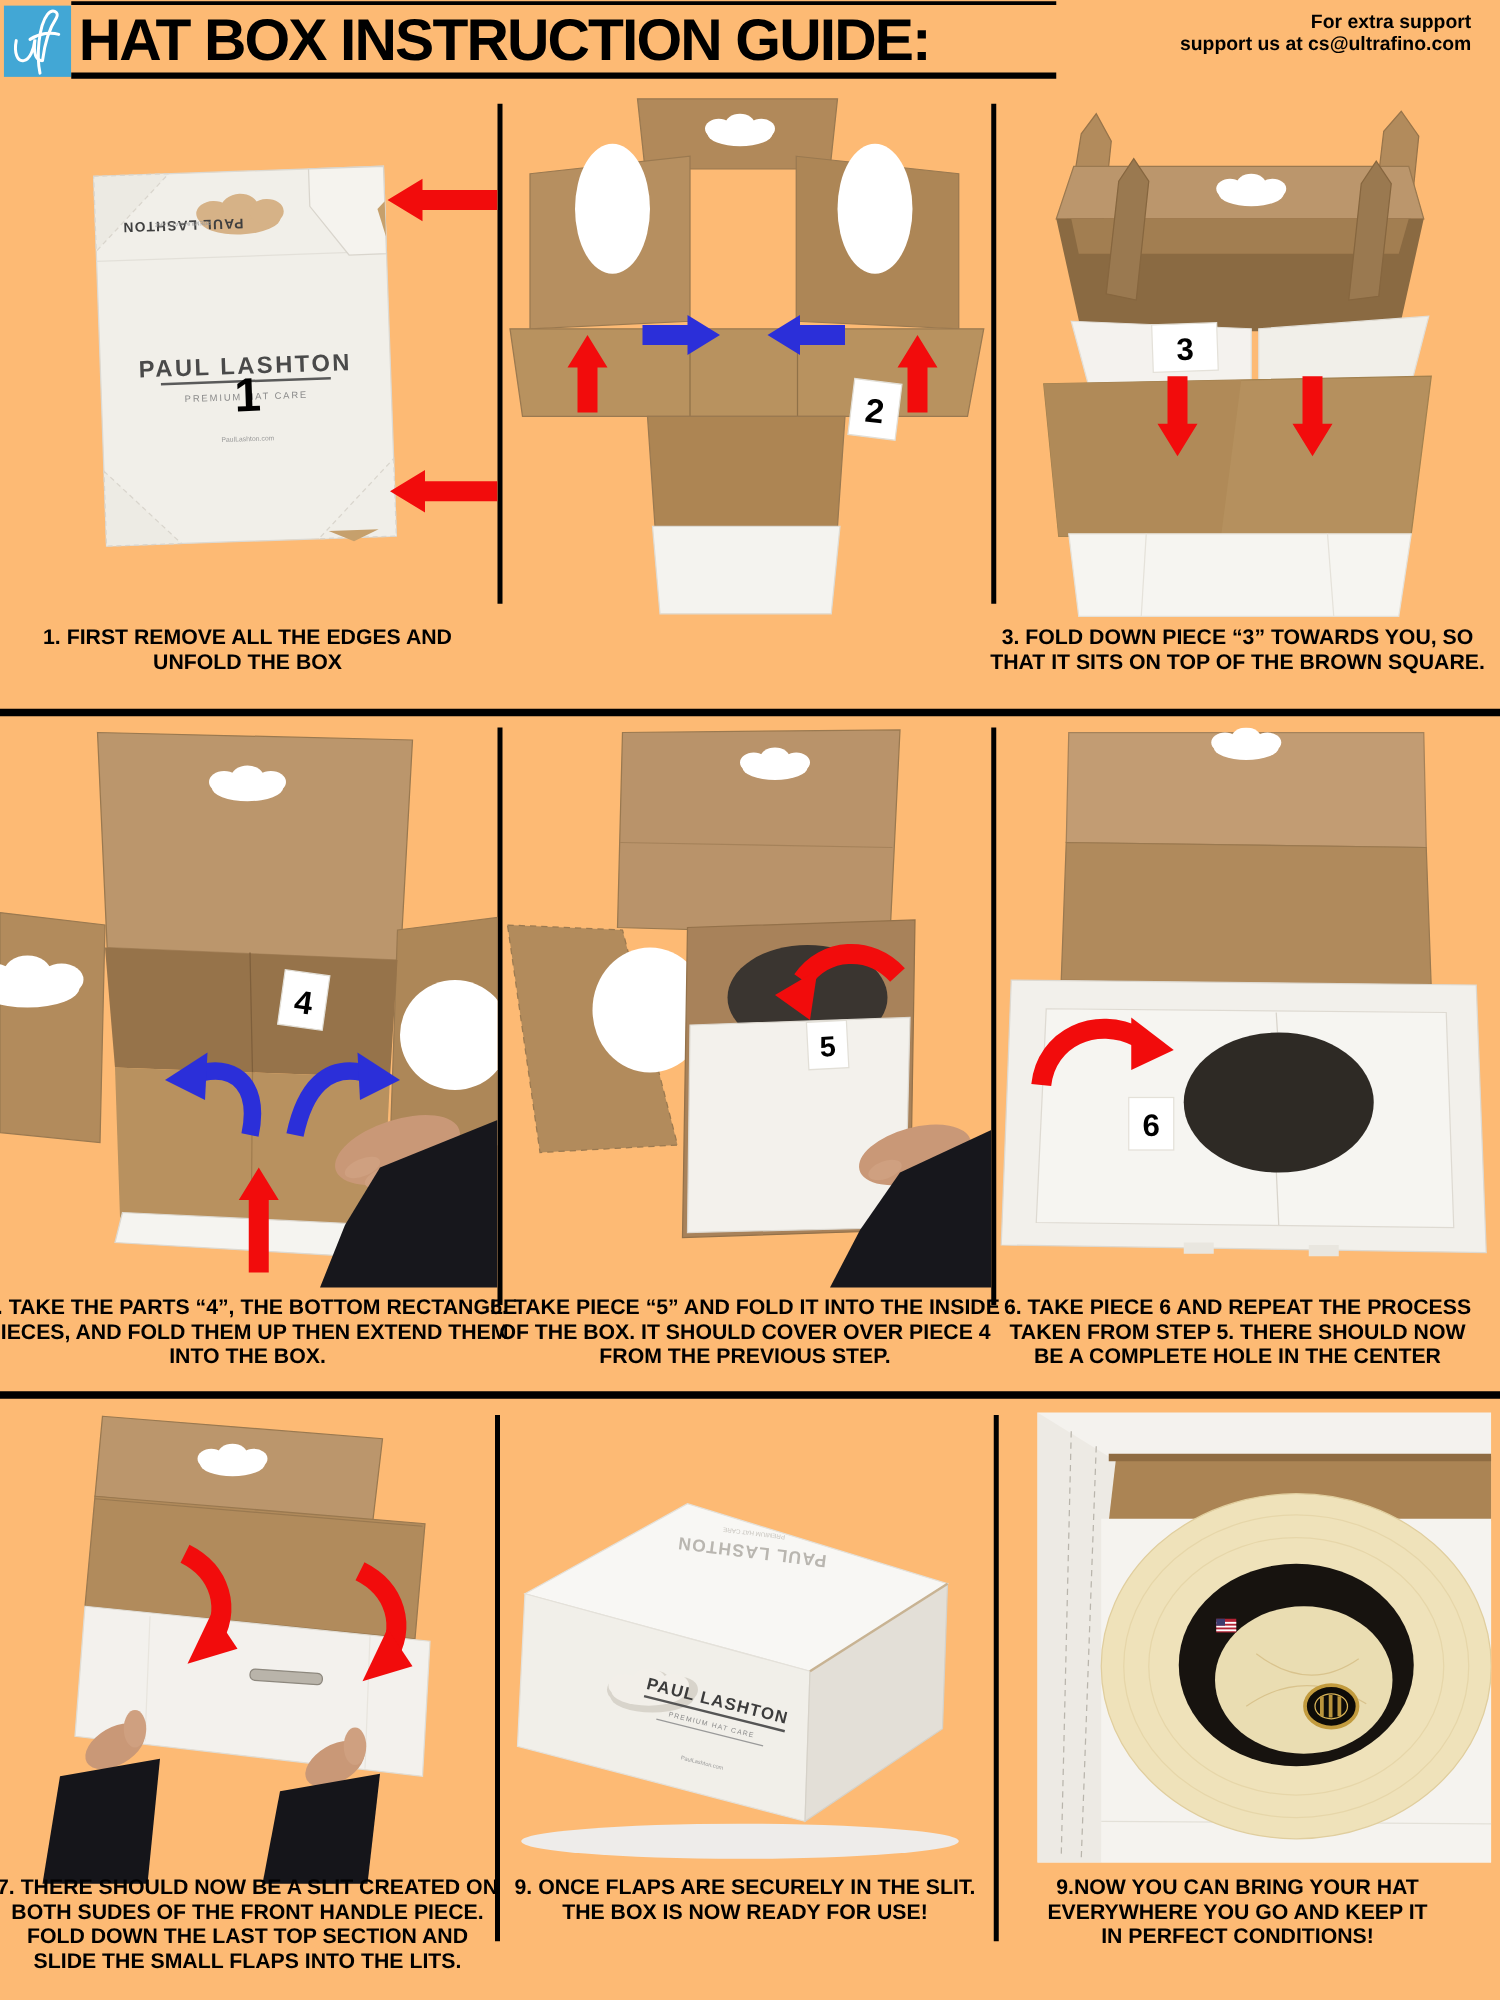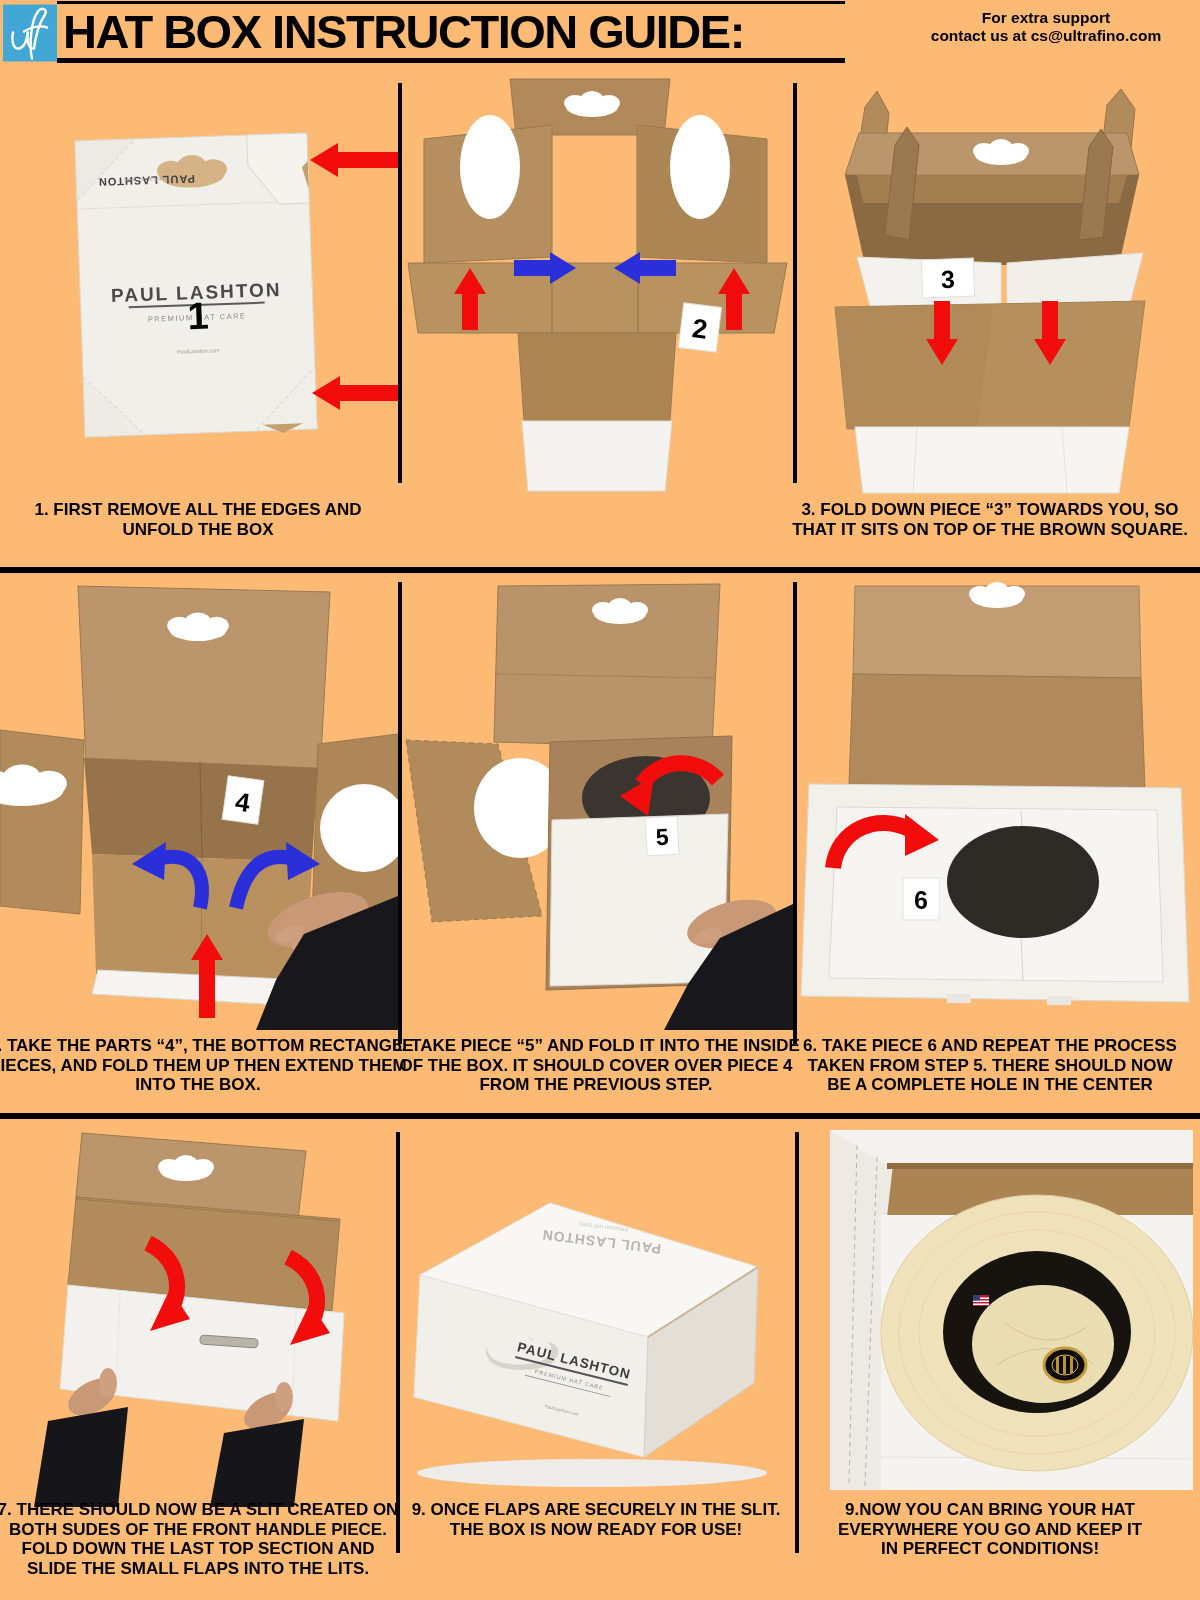--- a/index.html
+++ b/index.html
@@ -3,21 +3,21 @@
 <meta charset="utf-8">
 <style>
   html,body{margin:0;padding:0;background:#fff;}
   .page{position:relative;width:1200px;height:1600px;background:#fdba74;
         font-family:"Liberation Sans",sans-serif;overflow:hidden;}
   .logo{position:absolute;left:3px;top:4px;width:54px;height:58px;}
   .title{position:absolute;left:57px;top:1px;width:782px;
          border-top:3px solid #000;border-bottom:5px solid #000;
          font-size:47px;font-weight:bold;letter-spacing:-1.5px;line-height:53px;
          padding:1px 0 0 6px;color:#000;white-space:nowrap;}
-  .support{position:absolute;left:915px;top:9px;width:262px;text-align:center;
+  .support{position:absolute;left:915px;top:9px;width:262px;text-align:right;
            font-weight:bold;font-size:15.5px;line-height:18px;color:#000;}
   .hdiv{position:absolute;left:0;width:1200px;height:6px;background:#000;}
   .vdiv{position:absolute;width:4px;background:#000;}
   .fig{position:absolute;}
   .cap{position:absolute;text-align:center;font-weight:bold;font-size:17px;
        line-height:19.5px;color:#000;white-space:pre;}
   svg text{font-family:"Liberation Sans",sans-serif;}
 </style>
 </head>
 <body>
@@ -41,21 +41,21 @@
       <path d="M10,28 C8,38 11,45 16,44 C21,43 24,35 25,27 C24,35 24,43 30,44"></path>
       <path d="M29,54 C26,40 28,16 35,7 C39,2 45,5 42,10 C38,16 33,28 31,44"></path>
       <path d="M21,27 C29,22 38,21 44,23"></path>
     </g>
   </svg>
 
   <div class="title">HAT BOX INSTRUCTION GUIDE:</div>
 
   <div class="support">
     <div>For extra support</div>
-    <div>contact us at cs@ultrafino.com</div>
+    <div>support us at cs@ultrafino.com</div>
   </div>
 
   <div class="hdiv" style="top:567px"></div>
   <div class="hdiv" style="top:1113px"></div>
   <div class="vdiv" style="left:398px;top:83px;height:400px"></div>
   <div class="vdiv" style="left:793px;top:83px;height:400px"></div>
   <div class="vdiv" style="left:398px;top:582px;height:462px"></div>
   <div class="vdiv" style="left:793px;top:582px;height:462px"></div>
   <div class="vdiv" style="left:396px;top:1132px;height:421px"></div>
   <div class="vdiv" style="left:795px;top:1132px;height:421px"></div>

